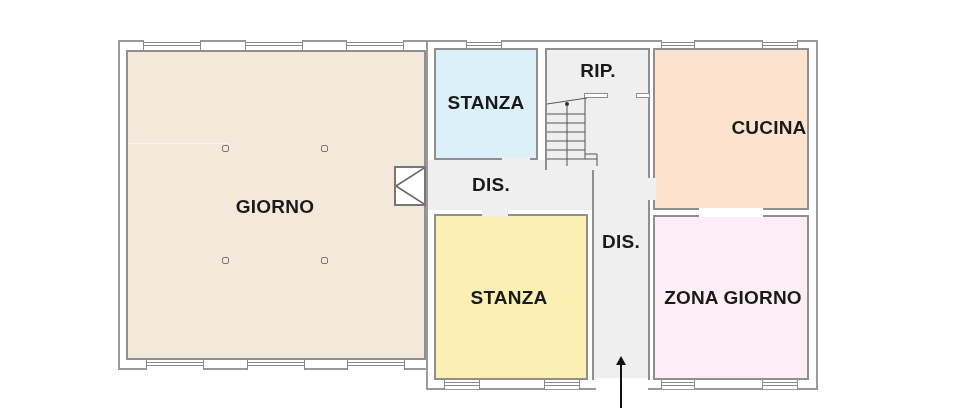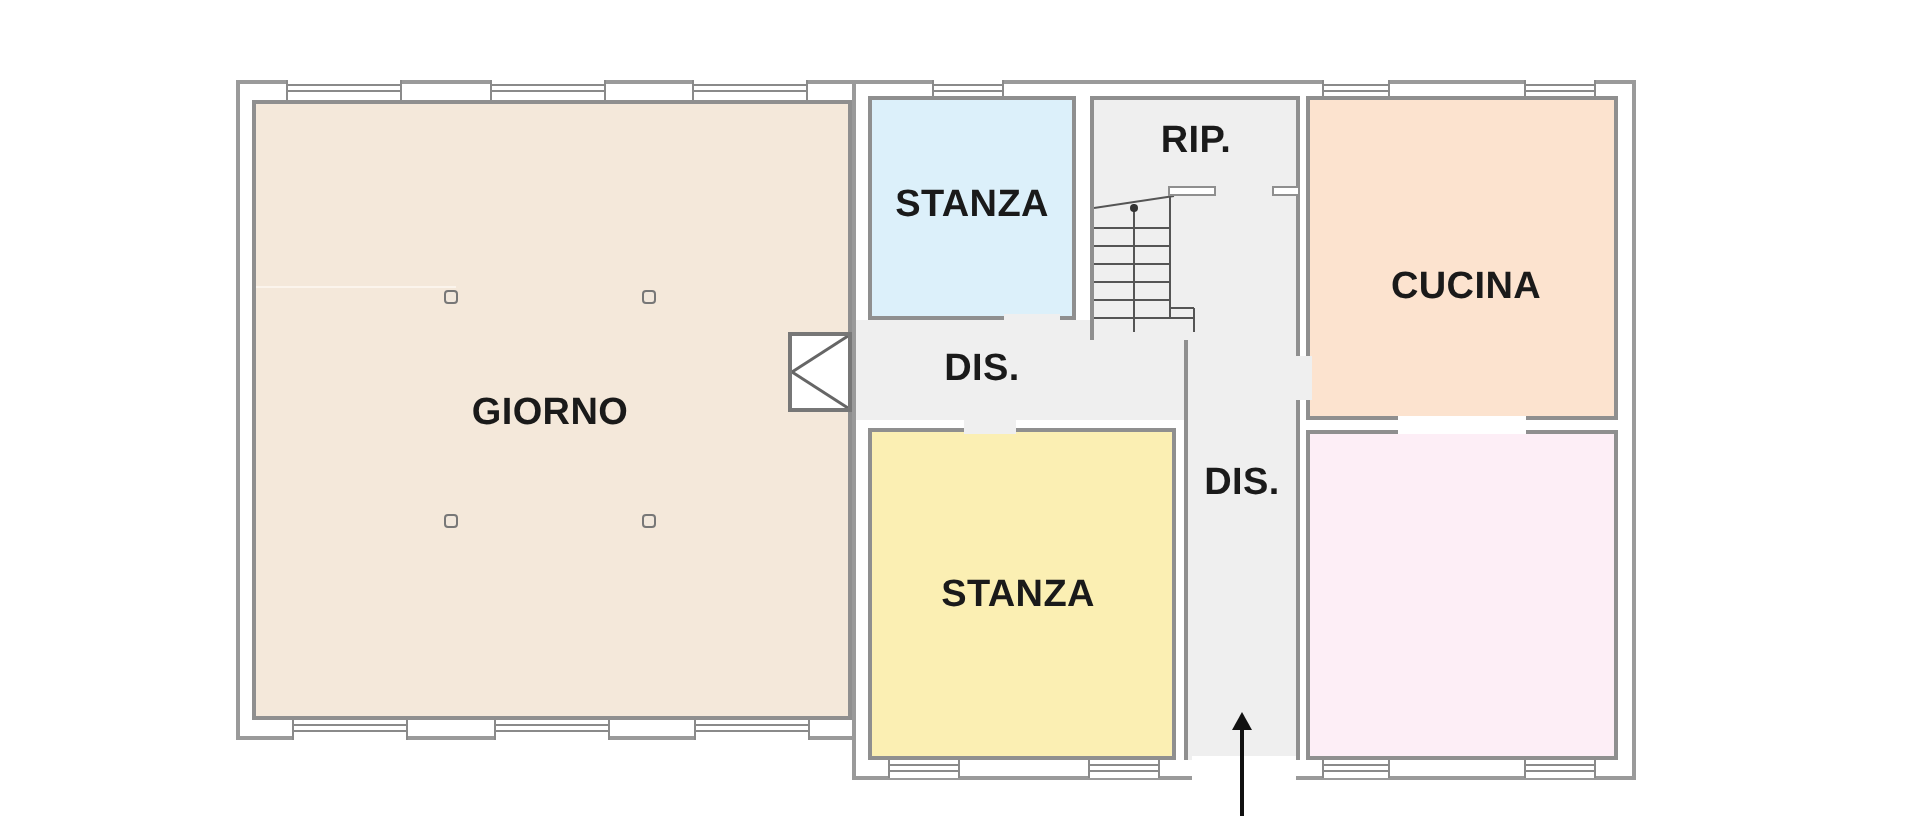--- a/index.html
+++ b/index.html
@@ -114,24 +114,25 @@
   <div class="window h" style="left:444px; top:380px; width:36px; height:9px;"></div>
   <div class="window h" style="left:544px; top:380px; width:36px; height:9px;"></div>
   <span class="label" style="left:509px; top:298px;">STANZA</span>
 
   <span class="label" style="left:621px; top:242px;">DIS.</span>
 
   <div class="room" style="left:653px; top:48px; width:156px; height:162px; background:#fce3cf;"></div>
   <div class="window h" style="left:661px; top:40px; width:34px; height:8px;"></div>
   <div class="window h" style="left:762px; top:40px; width:36px; height:8px;"></div>
   <div class="gap" style="left:648px; top:178px; width:8px; height:22px; background:#efefef;"></div>
-  <span class="label" style="left:733px; top:128px;margin-top:16px;">CUCINA</span>
+  <span class="label" style="left:769px; top:128px;">CUCINA</span>
 
   <div class="room" style="left:653px; top:215px; width:156px; height:165px; background:#fdeef6;"></div>
   <div class="gap" style="left:699px; top:208px; width:64px; height:9px; background:#ffffff;"></div>
   <div class="window h" style="left:661px; top:380px; width:34px; height:9px;"></div>
   <div class="window h" style="left:762px; top:380px; width:36px; height:9px;"></div>
+  <span class="label" style="left:733px; top:298px;">ZONA GIORNO</span>
 
   <div class="gap" style="left:596px; top:378px; width:52px; height:14px; background:#ffffff;"></div>
   <div class="arrow-line" style="left:620px; top:362px; height:46px;"></div>
   <div class="arrow-head" style="left:616px; top:356px;"></div>
 
 </div>
 
 </body></html>

